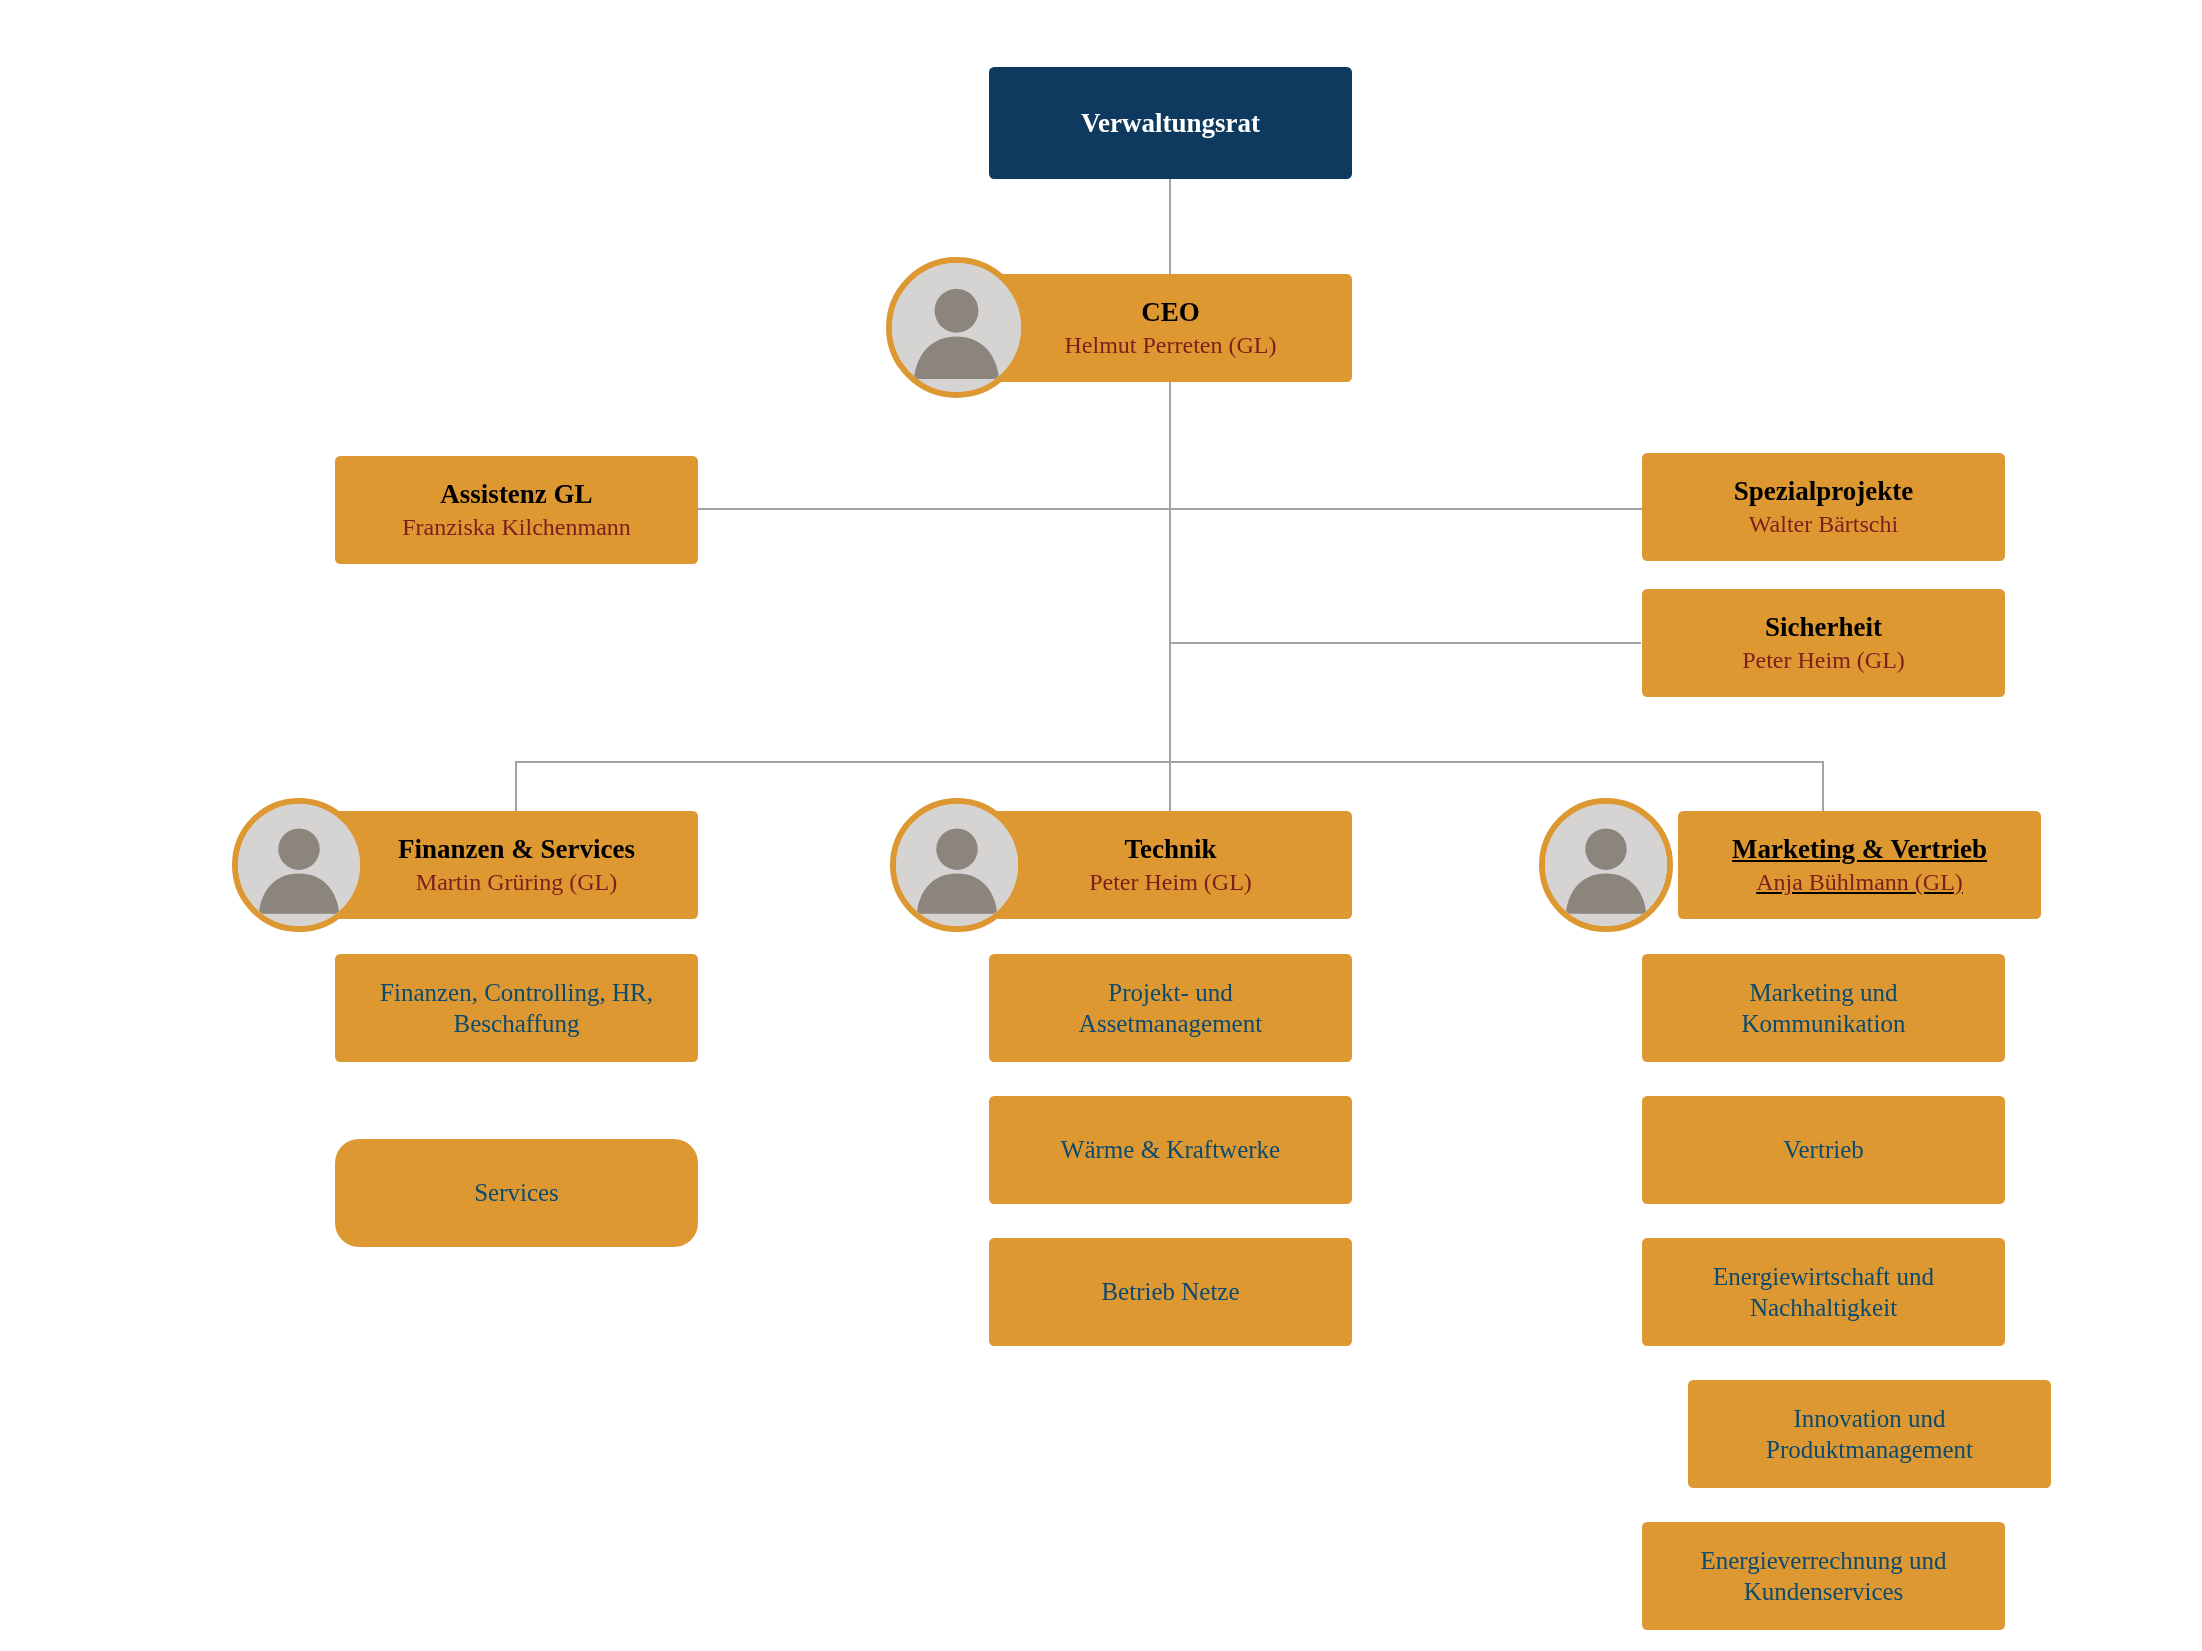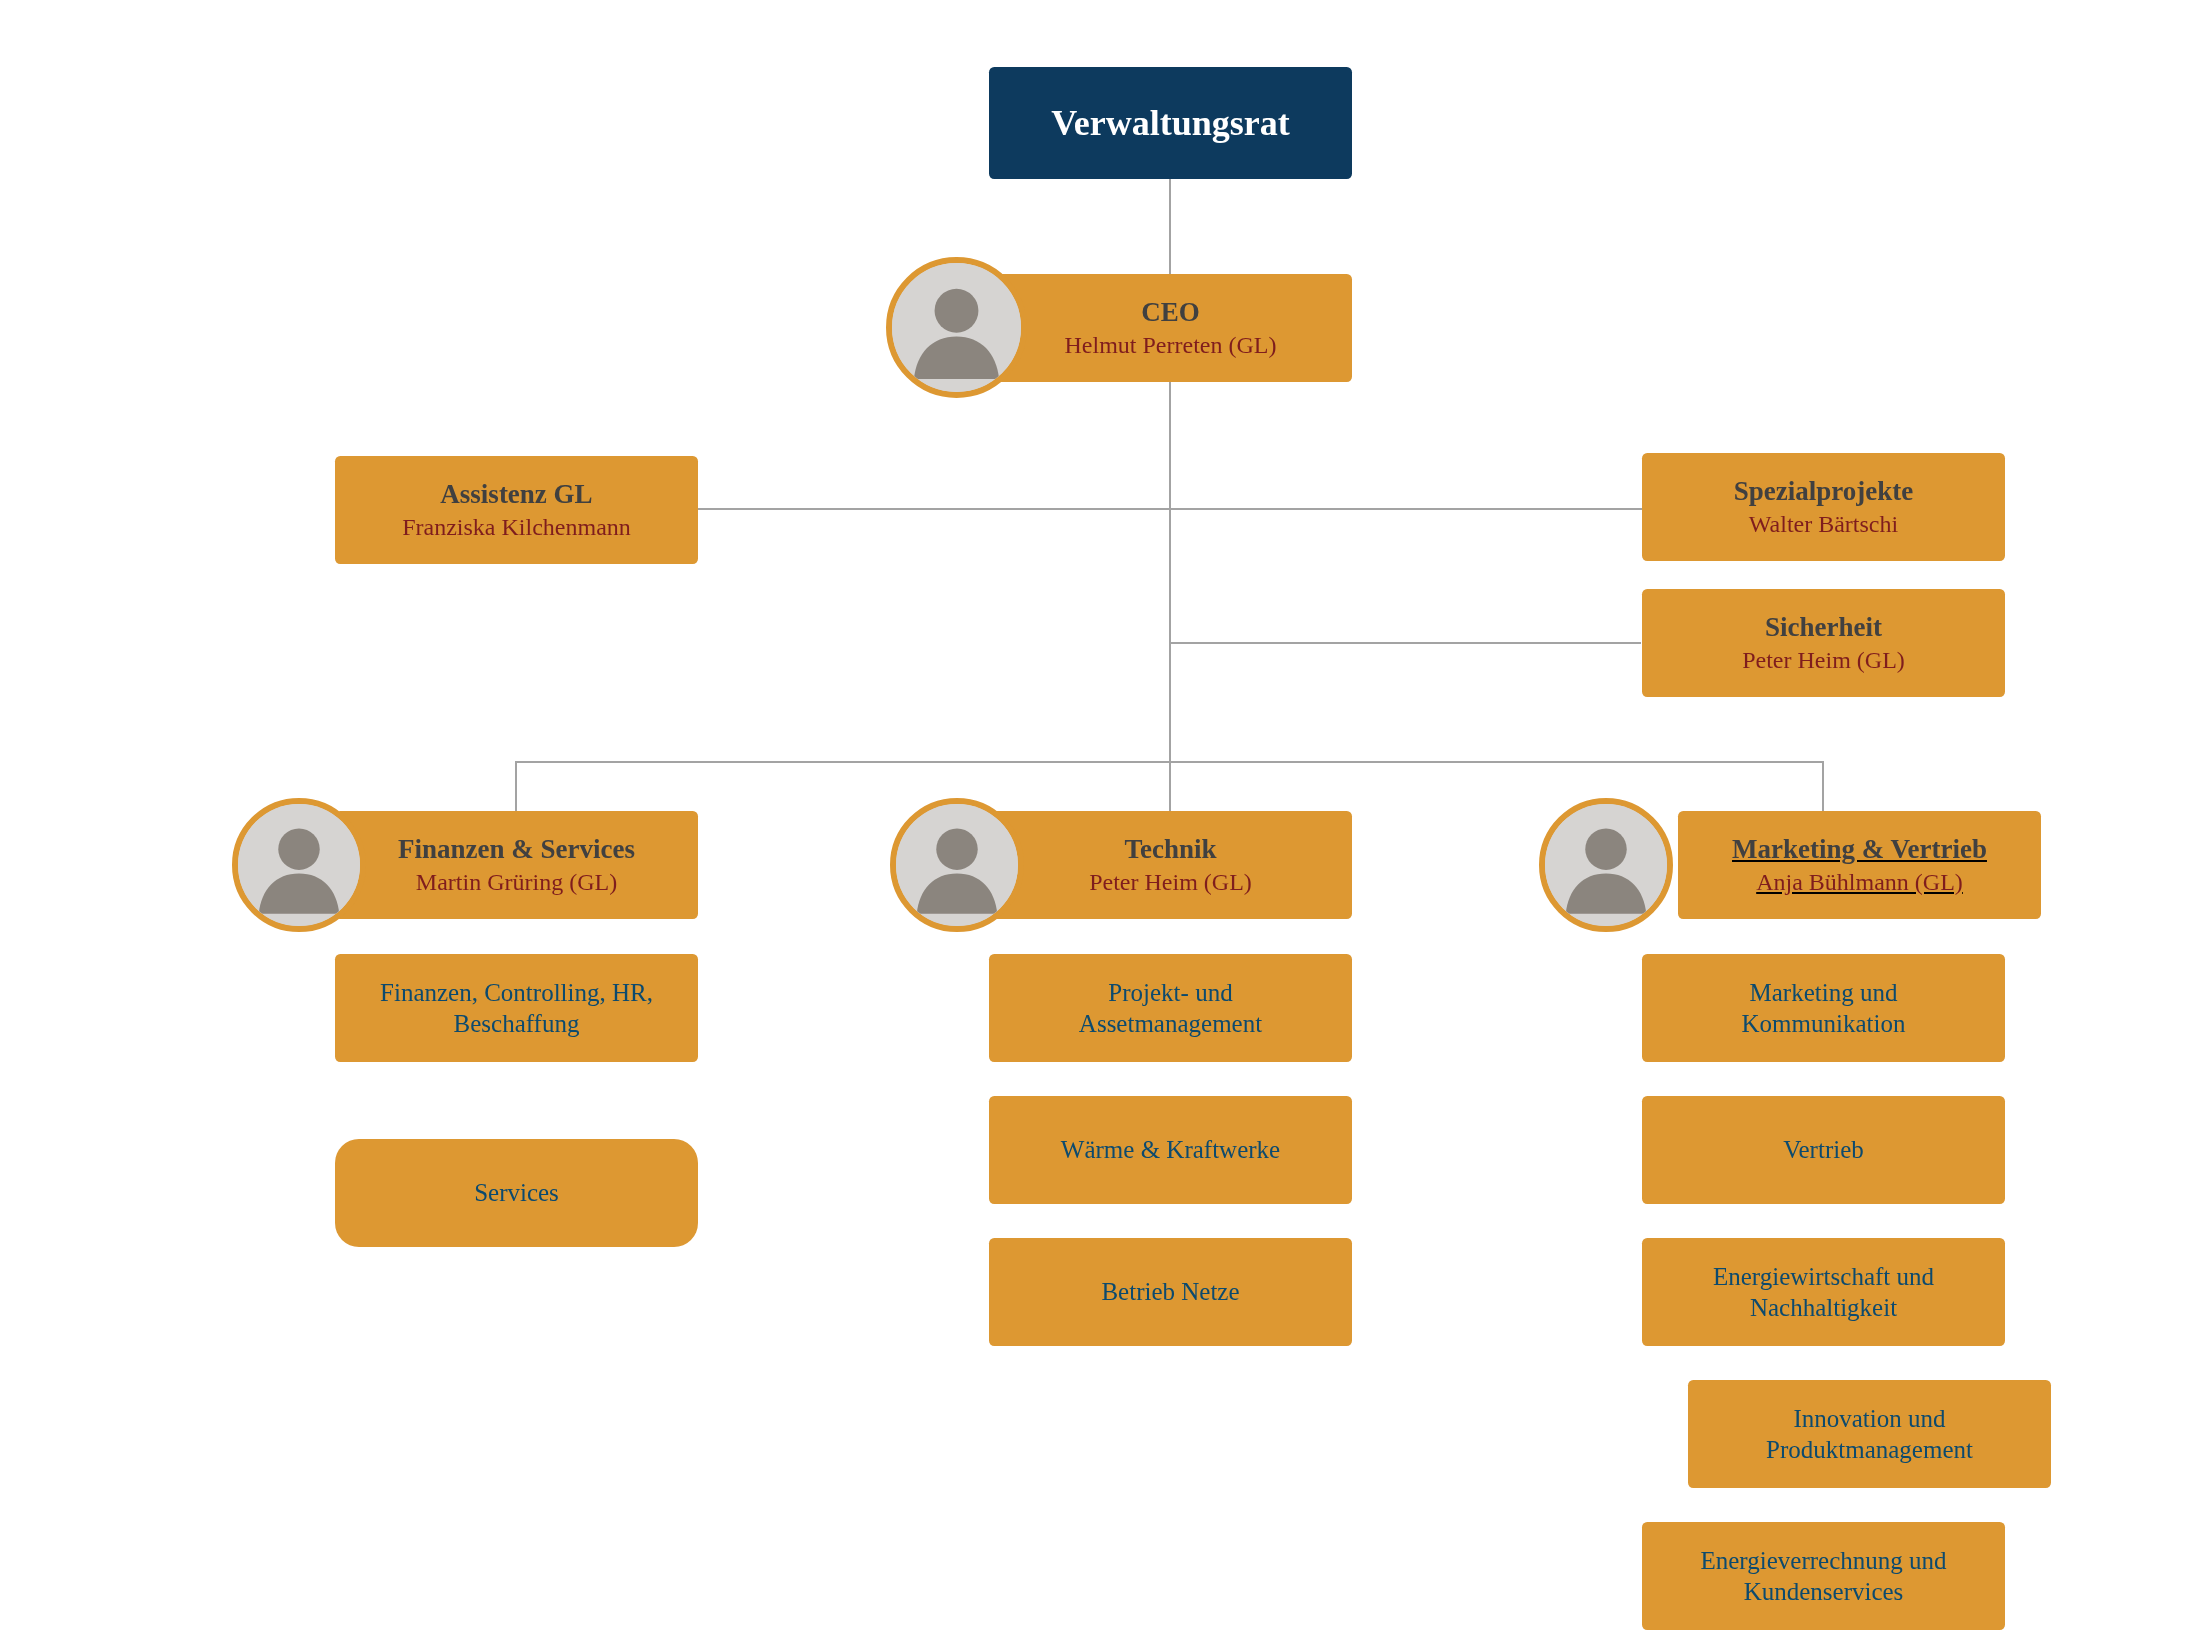--- a/index.html
+++ b/index.html
@@ -15,22 +15,22 @@
     position:absolute;
     width:363px;height:108px;
     border-radius:5.2px;
     display:flex;flex-direction:column;
     align-items:center;justify-content:center;
     text-align:center;
     box-sizing:border-box;
   }
   .navy{background:#0d3a5e;}
   .orange{background:#dd9832;}
-  .board-label{color:#ffffff;font-weight:700;font-size:36px;}
-  .title{color:#404040;font-weight:700;font-size:27px;line-height:1.25;}
+  .board-label{color:#ffffff;font-weight:700;font-size:27px;}
+  .title{color:#000000;font-weight:700;font-size:27px;line-height:1.25;}
   .subtitle{color:#7f1d1d;font-weight:400;font-size:24px;line-height:1.25;}
   .unit-text{color:#0c4a6e;font-weight:400;font-size:25px;line-height:1.25;padding:0 40px;}
   .avatar{
     position:absolute;
     border:6px solid #dd9832;
     border-radius:50%;
     background:#d6d4d2;
     overflow:hidden;
   }
   .avatar svg{display:block;width:100%;height:100%;}

